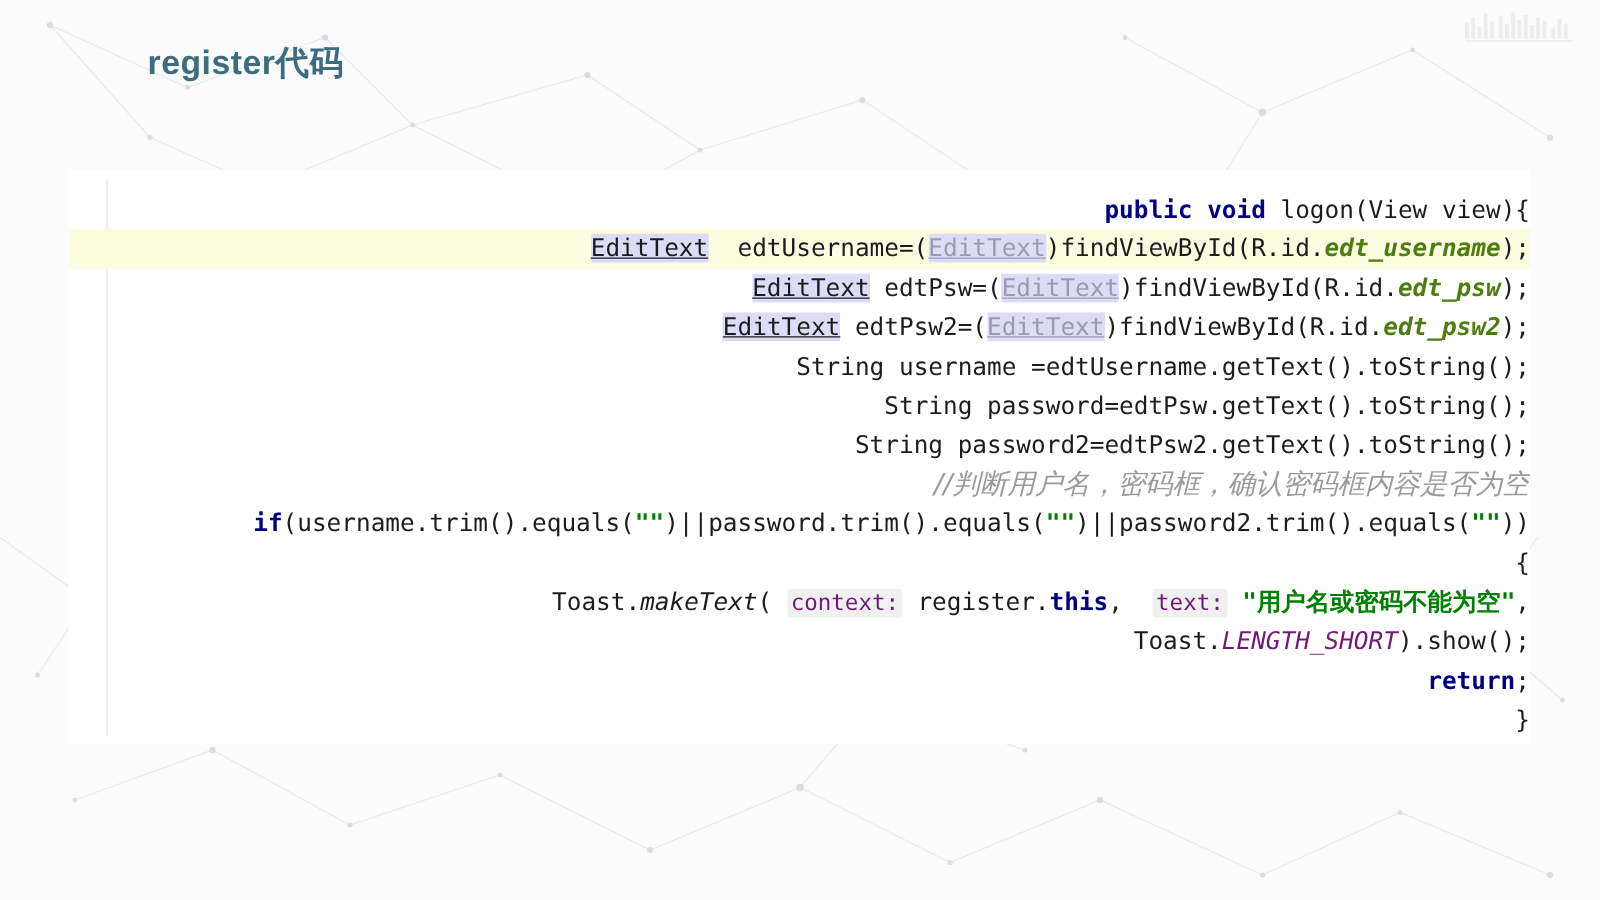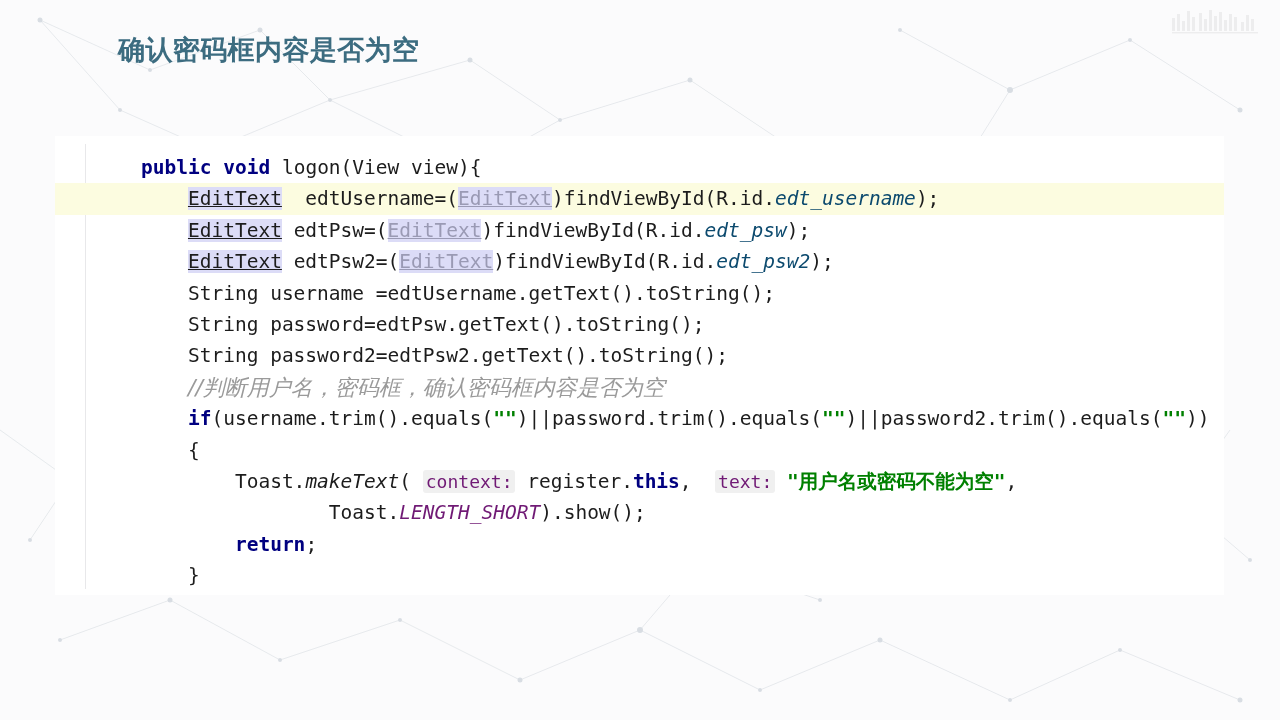--- a/index.html
+++ b/index.html
@@ -75,30 +75,31 @@
     font-family: "DejaVu Sans Mono", "Liberation Mono", monospace;
     font-size: 19.5px;
     line-height: 31.4px;
     color: #1c1c1c;
     white-space: pre;
   }
   .ln {
     position: relative;
     padding-left: 86px;
     height: 31.4px;
+    text-align: right;
   }
   .ln.current {
     background: #fcfce0;
   }
 
   
   .kw      { color: #000080; font-weight: bold; }
   .cast    { color: #9a9ab4; }
   .occ     { background: #dcdcf7; text-decoration: underline; }
-  .field   { color: #0c4a6e; font-weight: normal; font-style: italic; }
+  .field   { color: #4d7c0f; font-weight: bold; font-style: italic; }
   .const   { color: #701a75; font-weight: normal; font-style: italic; }
   .method-i{ font-style: italic; }
   .str     { color: #008000; font-weight: bold; }
   .cmt     { color: #9a9a9a; font-style: italic; font-family: "DejaVu Sans", sans-serif; font-size: 22px;}
   .hint    { color: #701a75; background: #f0f0f0; border-radius: 3px; padding: 1px 3px; font-size: 18px;}
 </style>
 </head>
 <body style="background: rgb(251, 251, 252);">
 
 <svg id="bg-canvas" viewBox="0 0 1280 720" xmlns="http://www.w3.org/2000/svg" aria-hidden="true">
@@ -169,21 +170,21 @@
     <rect x="52" y="12" width="3" height="11"></rect>
     <rect x="57" y="6" width="3" height="17"></rect>
     <rect x="62" y="9" width="3" height="14"></rect>
     <rect x="69" y="14" width="3" height="9"></rect>
     <rect x="74" y="7" width="3" height="16"></rect>
     <rect x="79" y="11" width="3" height="12"></rect>
     <rect x="0" y="24" width="86" height="1.4"></rect>
   </g>
 </svg>
 
-<div class="slide-title" style="color: rgb(60, 108, 128);">确认密码框内容是否为空</div>
+<div class="slide-title" style="color: rgb(60, 108, 128);">register代码</div>
 
 <div class="code-panel" style="background: rgb(255, 255, 255);">
 
   <div class="gutter">
     <svg class="bulb" viewBox="0 0 15 17" xmlns="http://www.w3.org/2000/svg">
       <path d="M7.5 1 C4.5 1 2.4 3.1 2.4 5.8 C2.4 7.8 3.7 9.2 4.5 10.3 L4.5 11.8 L10.5 11.8 L10.5 10.3 C11.3 9.2 12.6 7.8 12.6 5.8 C12.6 3.1 10.5 1 7.5 1 Z" fill="#f7c948" stroke="#d79b12" stroke-width="1"></path>
       <rect x="4.6" y="12.3" width="5.8" height="1.5" fill="#c9961a"></rect>
       <rect x="5.2" y="14.2" width="4.6" height="1.4" fill="#b8860b"></rect>
     </svg>
   </div>

